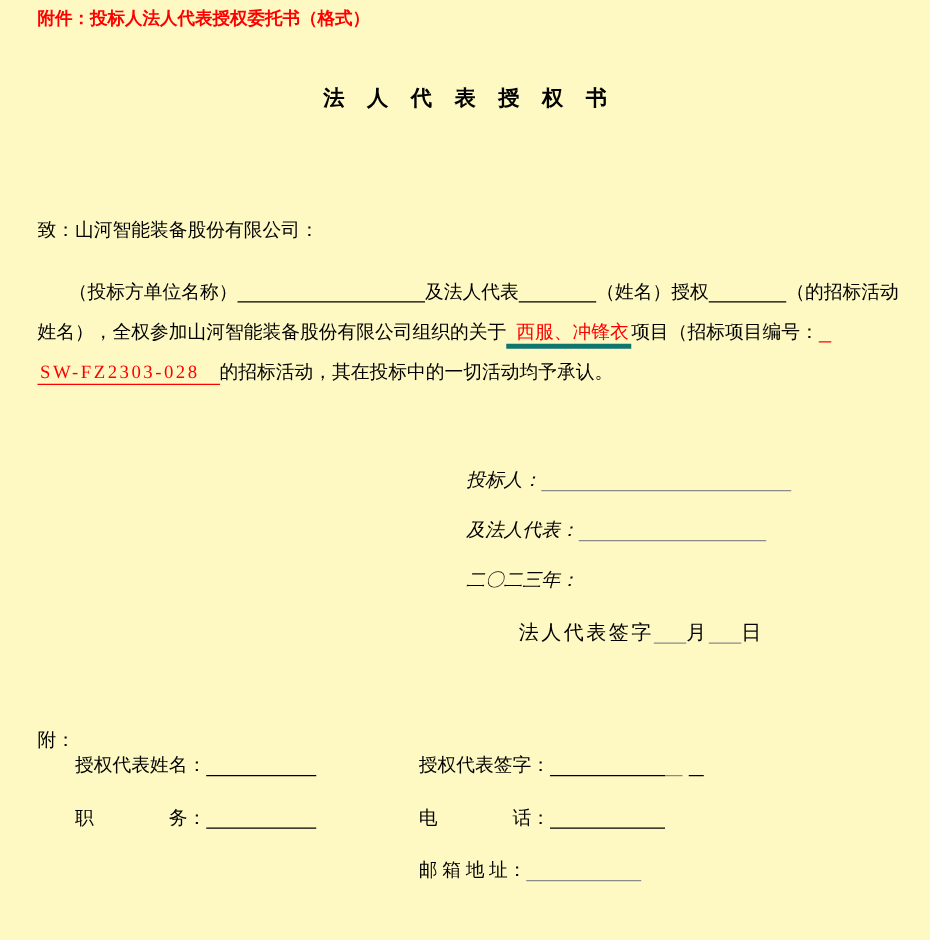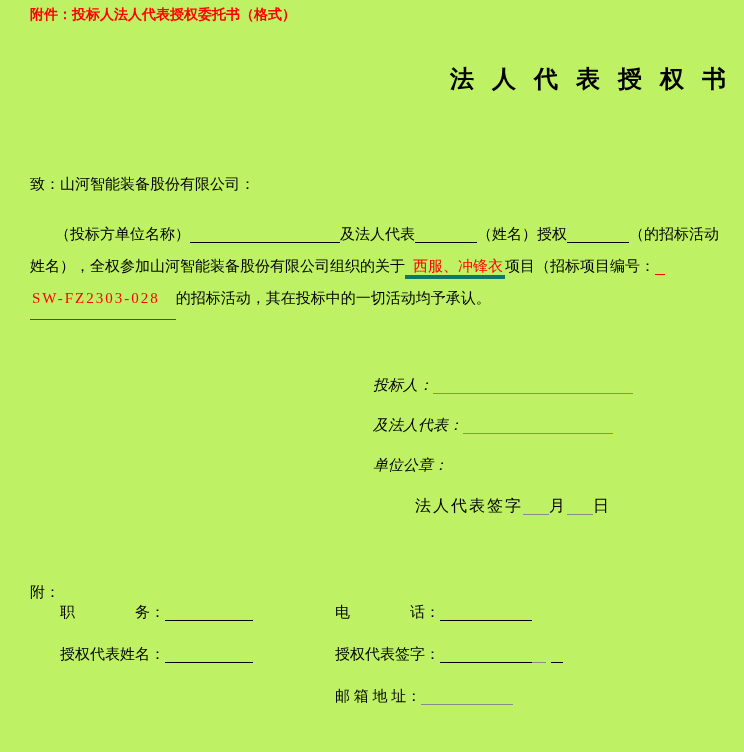--- a/index.html
+++ b/index.html
@@ -1,31 +1,31 @@
 <!DOCTYPE html>
 <html><head>
 <meta charset="utf-8">
 <style>
   html,body { margin:0; padding:0; background:#ffffff; }
   .page {
     position:relative;
     width:744px; height:752px;
-    background:#bef264;
+    background:#fef9c3;
     font-family:"Liberation Serif","DejaVu Serif",serif;
     color:#000000;
     overflow:hidden;
   }
   .note {
     position:absolute; left:30px; top:6px;
     font-size:14px; font-weight:bold; color:#ff0000;
     white-space:nowrap;
   }
   .title {
     position:absolute; left:0; top:64px; width:100%;
-    text-align:right; font-size:24px; font-weight:bold;
+    text-align:center; font-size:17px; font-weight:bold;
     letter-spacing:18px; text-indent:18px; line-height:30px;
     white-space:nowrap;
   }
   .addressee {
     position:absolute; left:30px; top:175px;
     font-size:15px; white-space:nowrap;
   }
   .para {
     position:absolute; left:30px; top:218px; width:710px;
     font-size:15px; line-height:32px;
@@ -38,21 +38,21 @@
     vertical-align:-4px;
   }
   .blank.gray { border-bottom-color:#8a8a8a; }
   .blank.redline { border-bottom-color:#ff0000; }
   .project-name {
     color:#ff0000; border-bottom:4px solid #0f766e;
     padding:0 2px 1px 8px;
   }
   .project-code {
     color:#ff0000; border-bottom:1px solid #ff0000;
-    padding:0 16px 13px 2px; letter-spacing:2px;
+    padding:0 16px 1px 2px; letter-spacing:2px;
   }
   .sig-block { position:absolute; left:373px; top:375px; font-size:15px;font-style:italic; }
   .sig-row { height:40px; line-height:20px; white-space:nowrap; }
   .date-line {
     position:absolute; left:415px; top:496px;
     font-size:16px; letter-spacing:2px; white-space:nowrap;
   }
   .appendix-label {
     position:absolute; left:30px; top:583px; font-size:15px;
   }
@@ -85,45 +85,45 @@
   </div>
 
   <div class="sig-block">
     <div class="sig-row">
       <span>投标人：</span><span class="blank gray" style="width:200px"></span>
     </div>
     <div class="sig-row">
       <span>及法人代表：</span><span class="blank gray" style="width:150px"></span>
     </div>
     <div class="sig-row">
-      <span>单位公章：</span>
+      <span>二〇二三年：</span>
     </div>
   </div>
 
   <div class="date-line">
     <span>法人代表签字</span><span class="blank gray" style="width:26px"></span><span>月</span><span class="blank gray" style="width:26px"></span><span>日</span>
   </div>
 
   <div class="appendix-label">附：</div>
 
   <div class="appendix">
     <div class="app-row">
       <span class="cell-left">
+        <span>授权代表姓名：</span><span class="blank" style="width:88px"></span>
+      </span>
+      <span class="cell-right">
+        <span>授权代表签字：</span><span class="blank" style="width:92px"></span><span class="blank gray" style="width:14px"></span><span class="blank" style="width:12px;margin-left:5px"></span>
+      </span>
+    </div>
+    <div class="app-row">
+      <span class="cell-left">
         <span>职　　　　务：</span><span class="blank" style="width:88px"></span>
       </span>
       <span class="cell-right">
         <span>电　　　　话：</span><span class="blank" style="width:92px"></span>
-      </span>
-    </div>
-    <div class="app-row">
-      <span class="cell-left">
-        <span>授权代表姓名：</span><span class="blank" style="width:88px"></span>
-      </span>
-      <span class="cell-right">
-        <span>授权代表签字：</span><span class="blank" style="width:92px"></span><span class="blank gray" style="width:14px"></span><span class="blank" style="width:12px;margin-left:5px"></span>
       </span>
     </div>
     <div class="app-row">
       <span class="cell-right">
         <span>邮 箱 地 址：</span><span class="blank gray" style="width:92px"></span>
       </span>
     </div>
   </div>
 
 </div>

